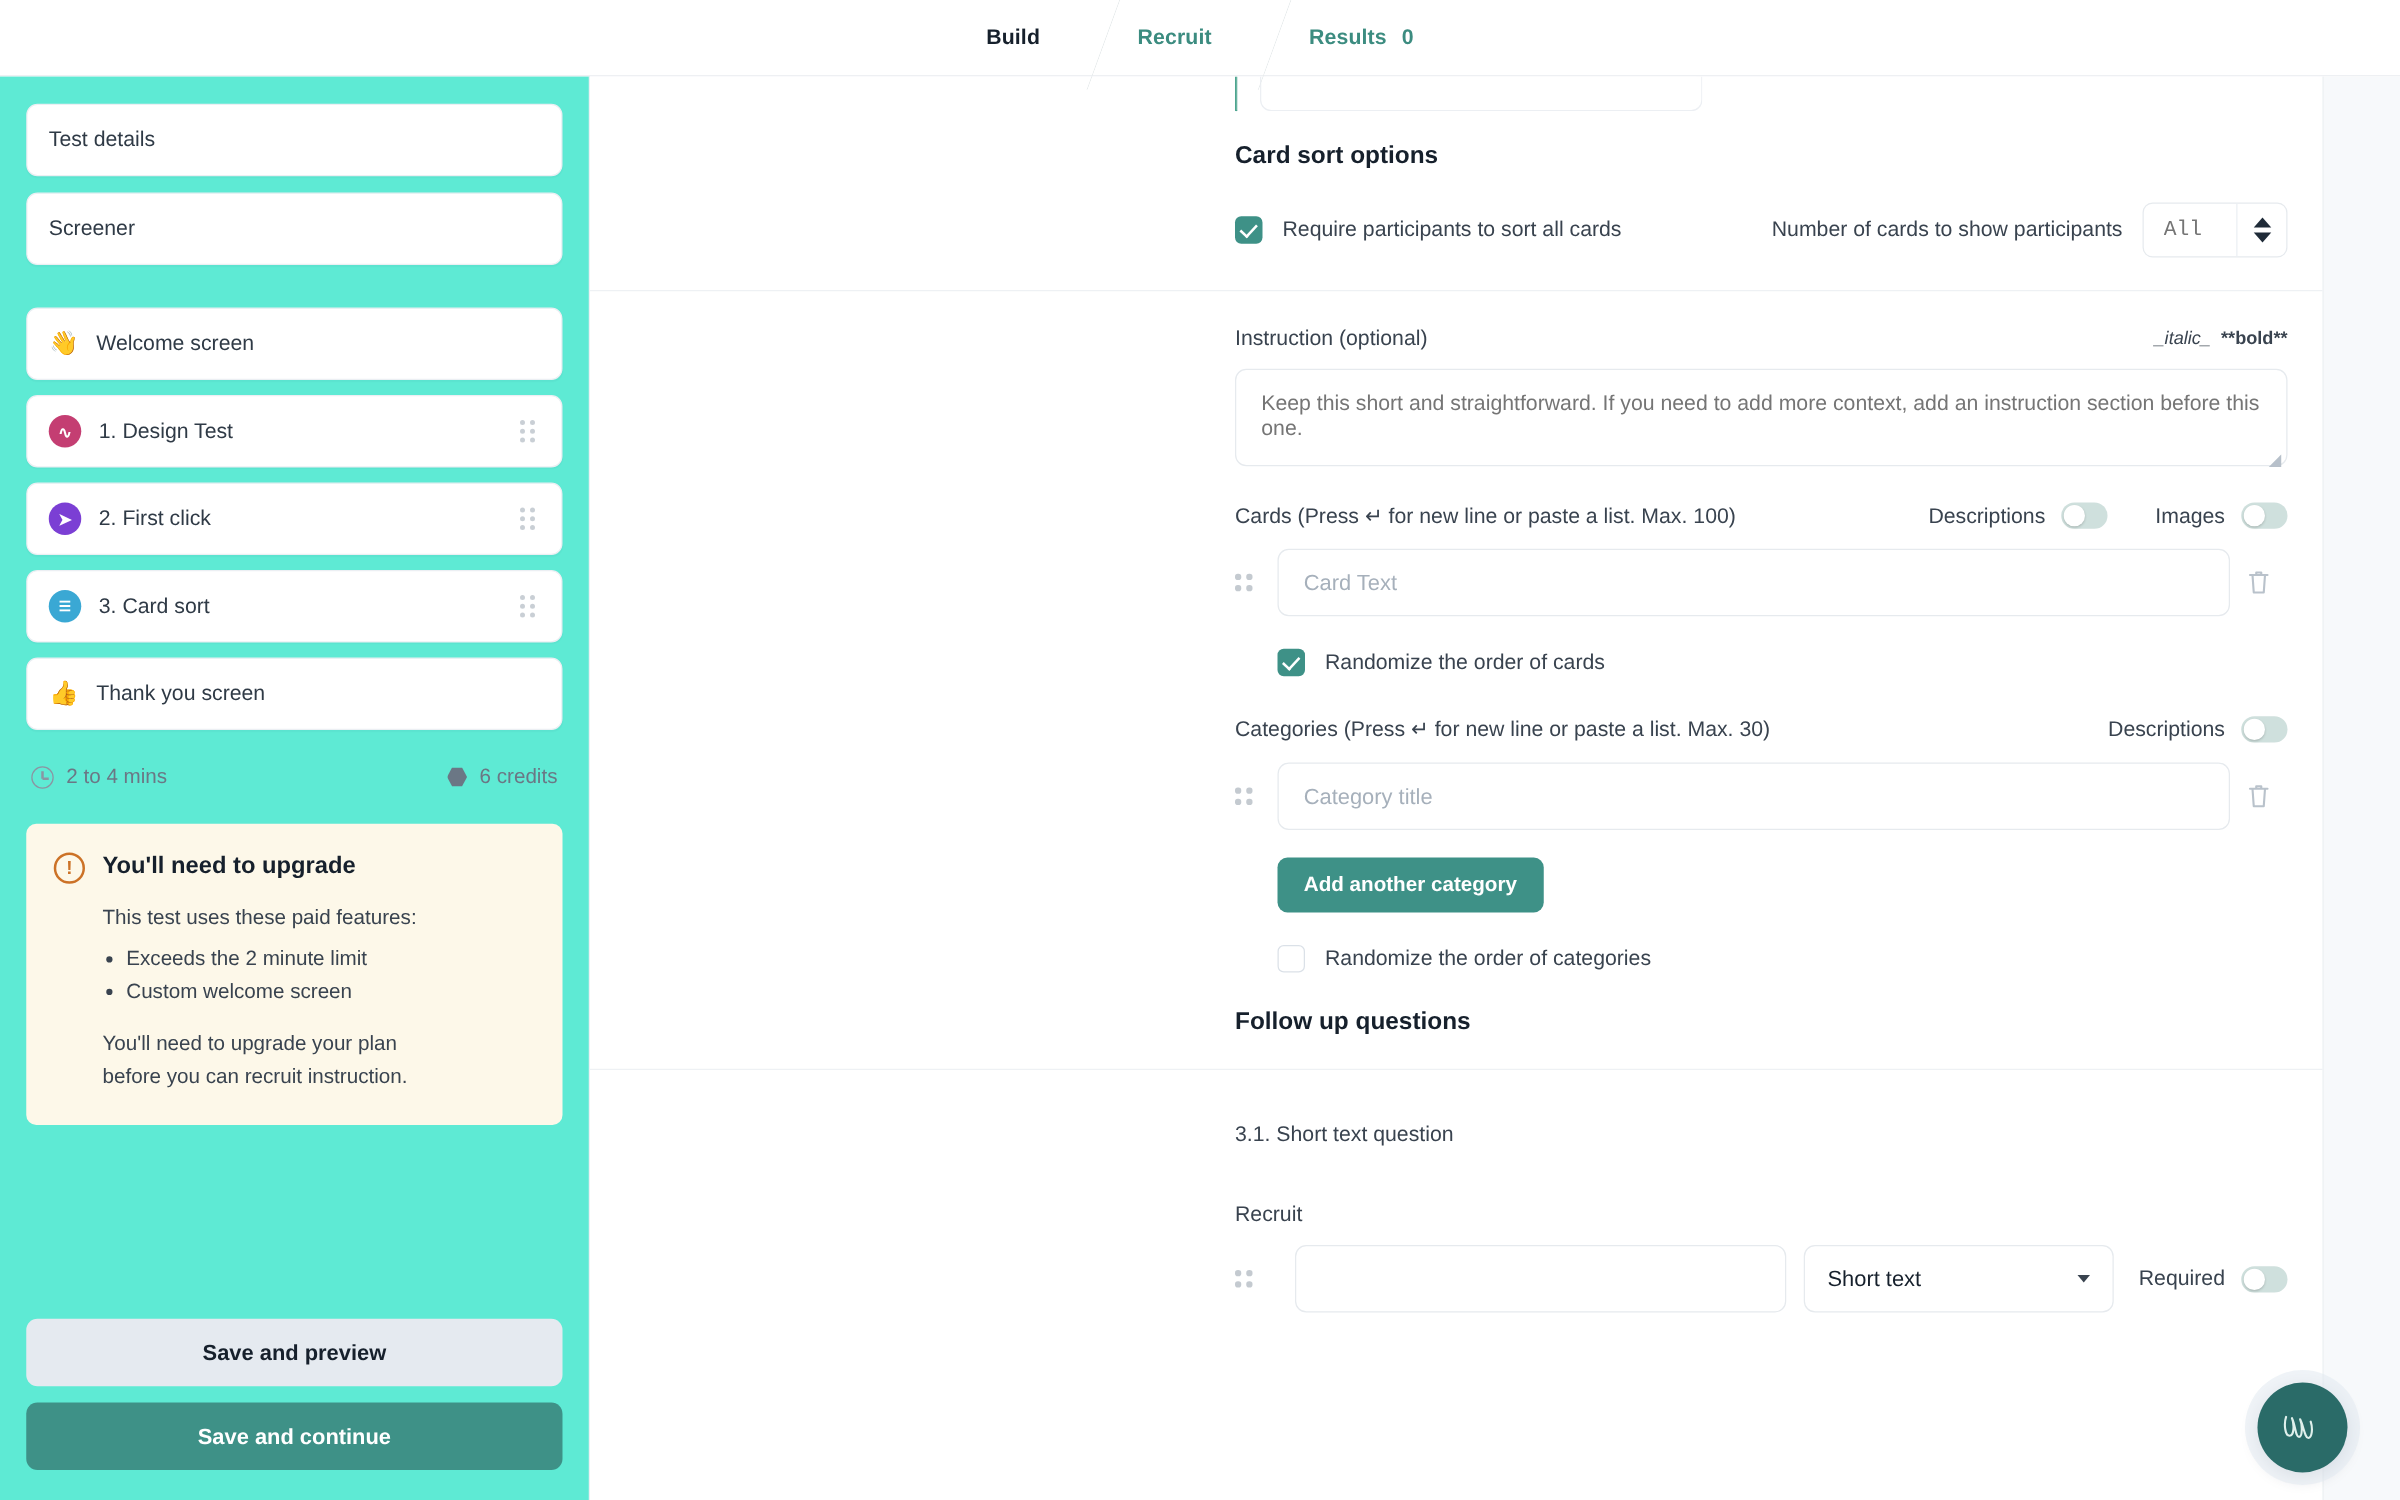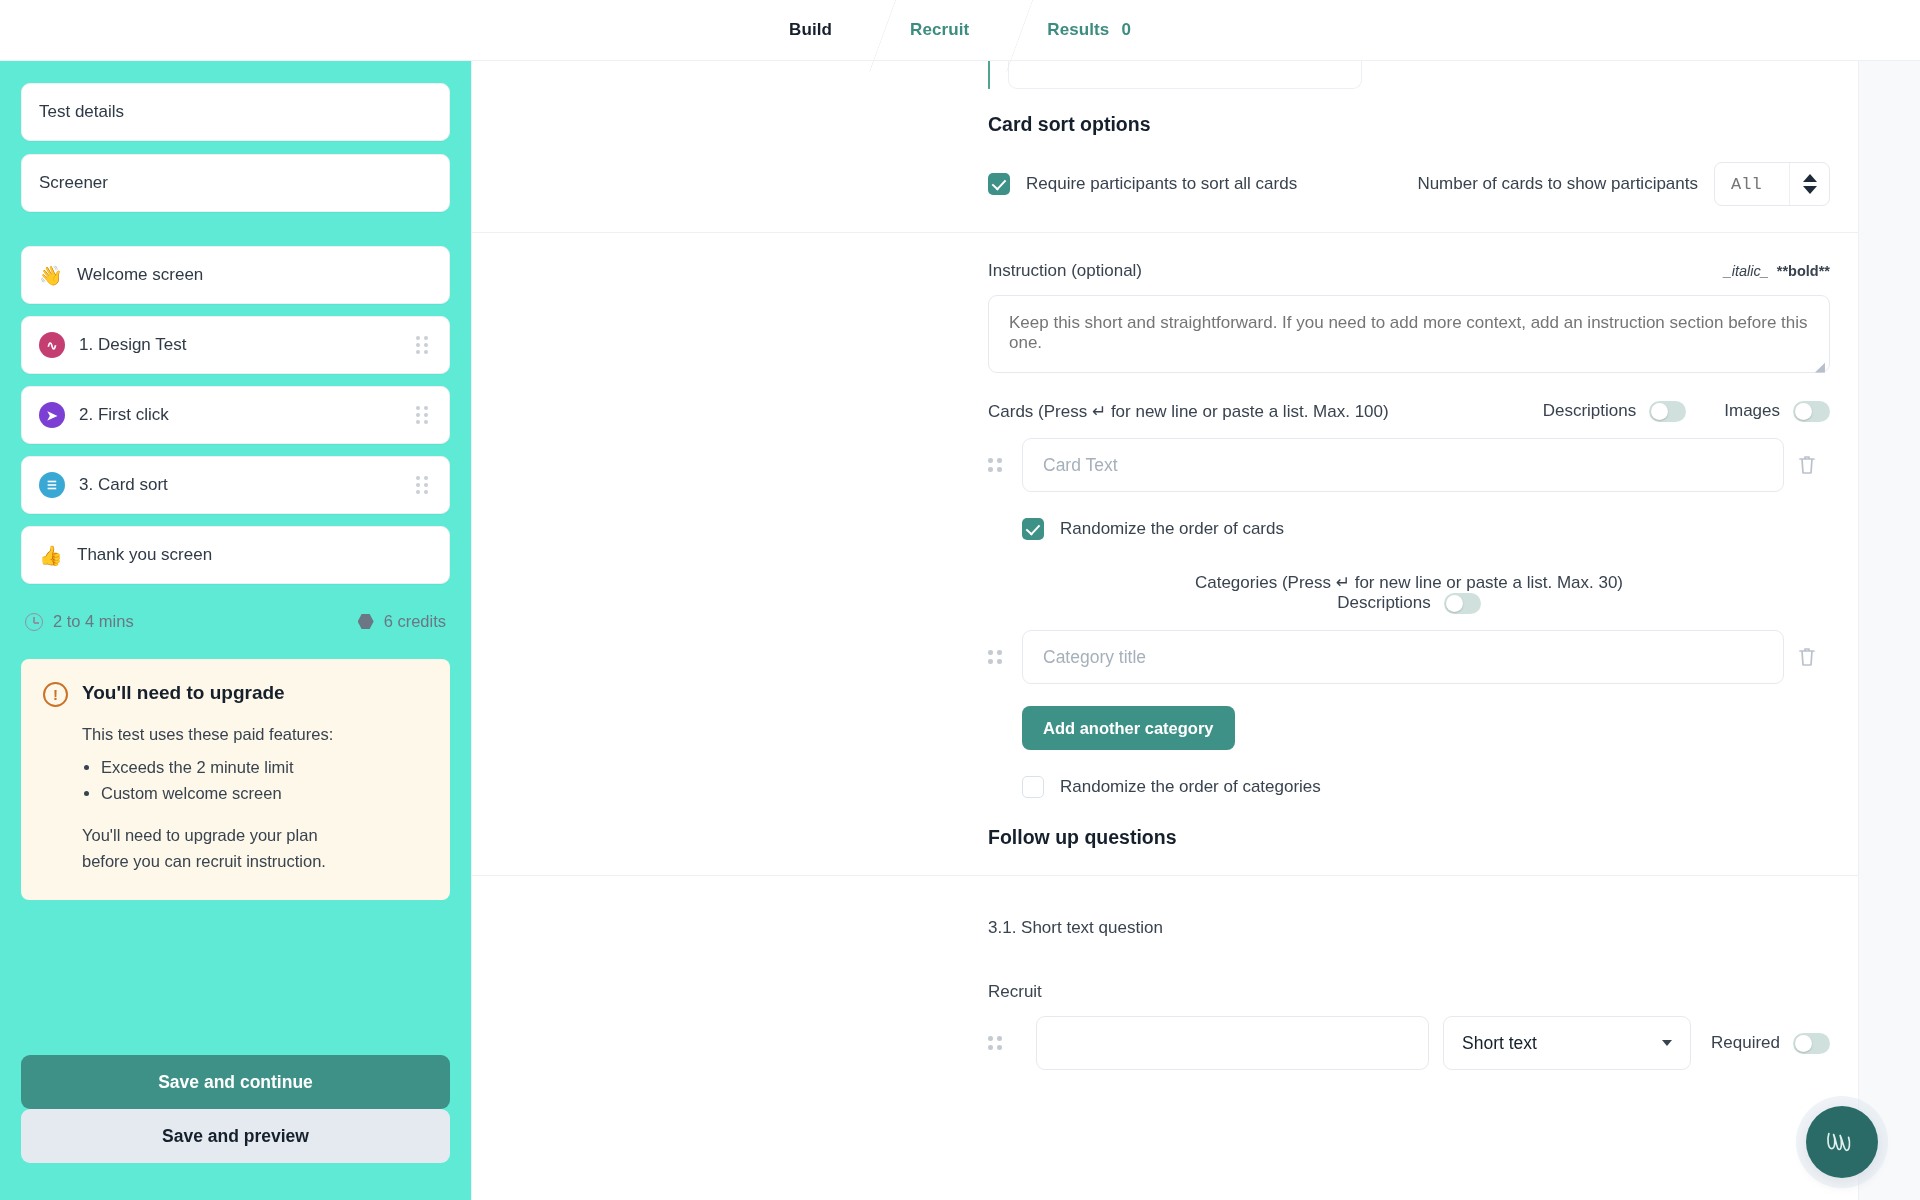--- a/index.html
+++ b/index.html
@@ -195,21 +195,21 @@
 
   .toggle {
     width: 37px; height: 21px; border-radius: 11px; background: #cfe0dd;
     position: relative; flex: 0 0 37px;
   }
   .toggle::after {
     content: ""; position: absolute; top: 2px; left: 2px;
     width: 17px; height: 17px; border-radius: 50%; background: #fff;
     box-shadow: 0 1px 2px rgba(0,0,0,.18);
   }
-  .toggle-group { display: flex; gap: 13px; }
+  .toggle-group { display: flex; align-items: center; gap: 13px; }
   .toggle-label { font-size: 17px; color: #39434f; }
 
   .q-title { font-size: 17px; color: #39434f; }
   .select {
     height: 54px; width: 248px; border: 1px solid #e6eaee; border-radius: 9px;
     display: flex; align-items: center; justify-content: space-between;
     padding: 0 18px; font-size: 17.5px; color: #16202c; background: #fff;
   }
   .caret { width: 0; height: 0; border-left: 5.5px solid transparent; border-right: 5.5px solid transparent; border-top: 6.5px solid #39434f; }
 
@@ -327,22 +327,22 @@
           <ul>
             <li>Exceeds the 2 minute limit</li>
             <li>Custom welcome screen</li>
           </ul>
           <p>You'll need to upgrade your plan</p>
           <p>before you can recruit instruction.</p>
         </div>
       </div>
 
       <div class="side-actions">
+        <button class="btn-wide btn-secondary">Save and preview</button>
         <button class="btn-wide btn-primary">Save and continue</button>
-        <button class="btn-wide btn-secondary">Save and preview</button>
       </div>
     </div>
 
     <div class="main">
 
       <div class="top-stub">
         <div class="stub-green"></div>
         <div class="stub-grey"></div>
       </div>
 
@@ -414,21 +414,21 @@
         </div>
 
 
         <div class="row" style="padding-left:34px;margin-top:26px;">
           <span class="checkbox on"></span>
           <span class="cb-label">Randomize the order of cards</span>
         </div>
       </div>
 
       <div class="sec-block" style="padding-top:32px;">
-        <div class="row spread" style="margin-bottom:16px;flex-direction:column;">
+        <div class="row spread" style="margin-bottom:16px;">
           <span class="field-label">Categories (Press ↵ for new line or paste a list. Max. 30)</span>
           <div class="toggle-group">
             <span class="toggle-label">Descriptions</span>
             <span class="toggle"></span>
           </div>
         </div>
 
         <div class="input-row">
           <span class="drag-dots">
               <i></i>

